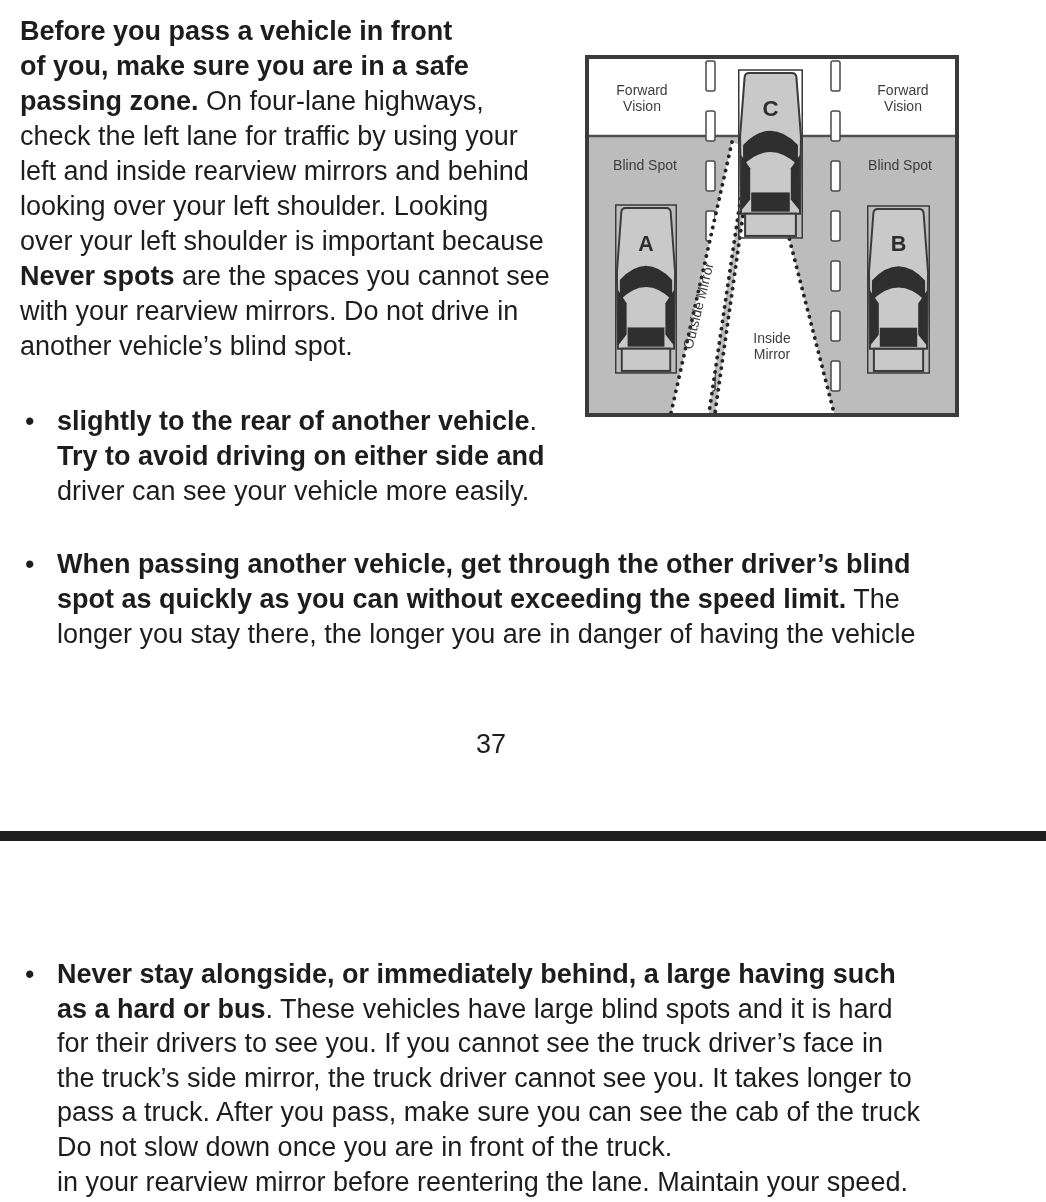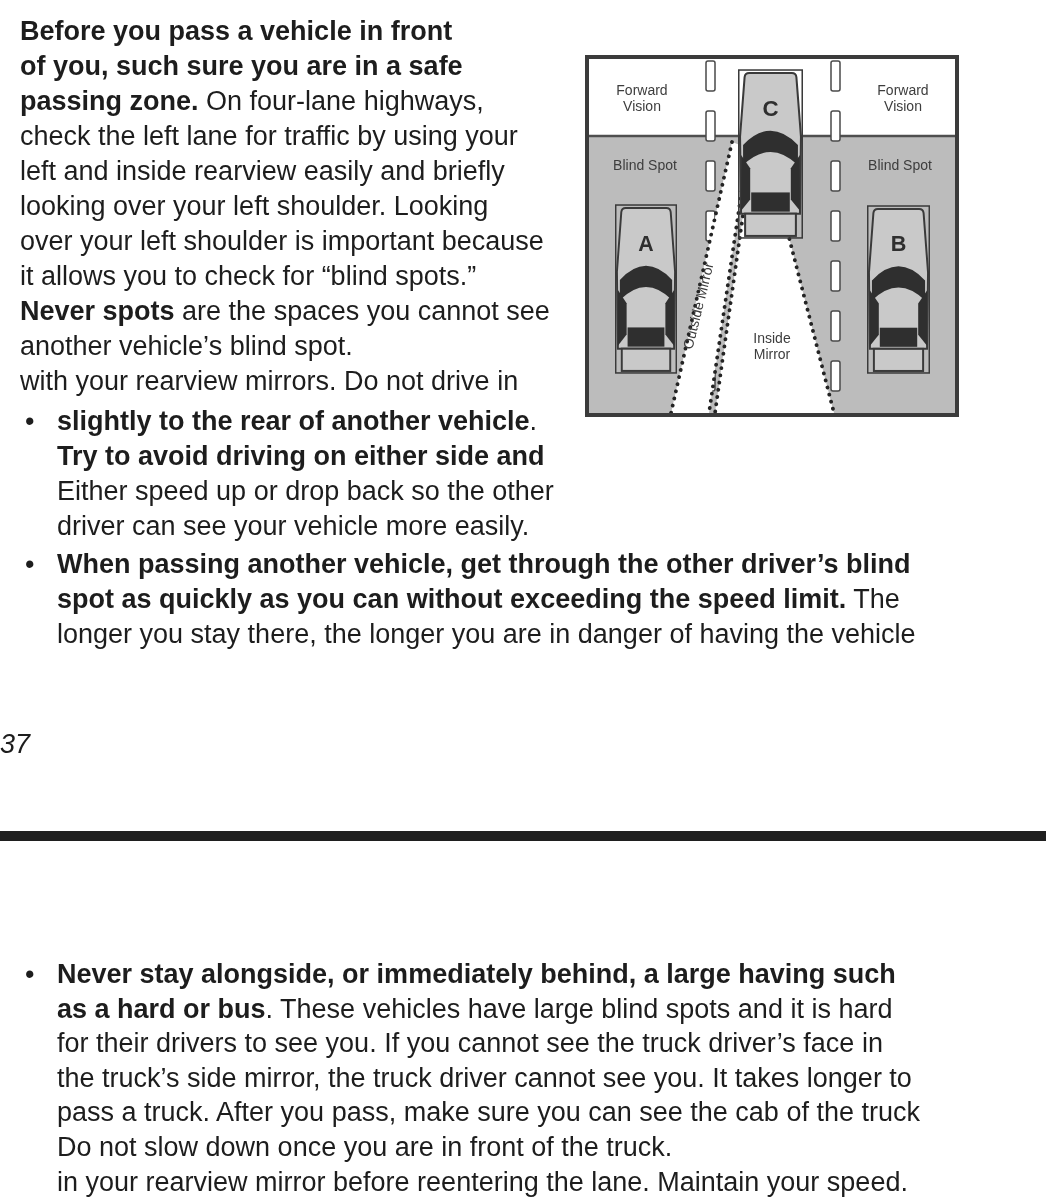--- a/index.html
+++ b/index.html
@@ -7,42 +7,41 @@
   .page{position:relative;width:1046px;height:1202px;overflow:hidden;background:#fff;}
   .textblock{position:absolute;font-size:27px;line-height:35px;}
   .intro{left:20px;top:14px;}
   .tline{white-space:nowrap;}
   .bold{font-weight:bold;}
   .bullet{position:absolute;display:flex;font-size:27px;line-height:35px;}
   .b1{left:25px;top:404px;}
   .b2{left:25px;top:547px;}
   .b3{left:25px;top:957px;line-height:34.6px;}
   .marker{width:32px;flex:0 0 32px;}
-  .pageno{position:absolute;top:729px;left:0;width:982px;text-align:left;font-size:27px;font-style:italic;}
+  .pageno{position:absolute;top:729px;left:0;width:982px;text-align:center;font-size:27px;}
   .divider{position:absolute;top:831px;left:0;width:1046px;height:10px;background:#1f1f1f;}
   .diagram{position:absolute;left:585px;top:55px;width:374px;height:362px;border:4px solid #3b3b3b;box-sizing:border-box;background:#bcbcbc;}
   .diagram svg{display:block;}
 </style>
 </head>
 <body style="color: rgb(29, 29, 29);">
 
 <div class="page">
 
   <div class="textblock intro" id="intro">
       <div class="tline"><span class="bold">Before you pass a vehicle in front</span></div>
-      <div class="tline"><span class="bold">of you, such sure you are in a safe</span></div>
+      <div class="tline"><span class="bold">of you, make sure you are in a safe</span></div>
       <div class="tline"><span class="bold">passing zone.</span><span> On four-lane highways,</span></div>
       <div class="tline"><span>check the left lane for traffic by using your</span></div>
-      <div class="tline"><span>left and inside rearview easily and briefly</span></div>
+      <div class="tline"><span>left and inside rearview mirrors and behind</span></div>
       <div class="tline"><span>looking over your left shoulder. Looking</span></div>
       <div class="tline"><span>over your left shoulder is important because</span></div>
-      <div class="tline"><span>it allows you to check for “blind spots.”</span></div>
       <div class="tline"><span class="bold">Never spots</span><span> are the spaces you cannot see</span></div>
+      <div class="tline"><span>with your rearview mirrors. Do not drive in</span></div>
       <div class="tline"><span>another vehicle’s blind spot.</span></div>
-      <div class="tline"><span>with your rearview mirrors. Do not drive in</span></div>
     </div>
 
   <div class="diagram" style="border-color: rgb(59, 59, 59); background: rgb(188, 188, 188);">
     <svg id="diagram-svg" width="366" height="354" viewBox="0 0 366 354">
   <rect x="0" y="0" width="366" height="77" fill="#ffffff"></rect>
   <rect x="0" y="77" width="366" height="277" fill="#bcbcbc"></rect>
   <line x1="0" y1="77" x2="366" y2="77" stroke="#4f4f4f" stroke-width="2.5"></line>
   <g>
           <rect x="117" y="2" width="9" height="30" rx="2" fill="#ffffff" stroke="#4a4a4a" stroke-width="1.5"></rect>
           <rect x="117" y="52" width="9" height="30" rx="2" fill="#ffffff" stroke="#4a4a4a" stroke-width="1.5"></rect>
@@ -113,21 +112,20 @@
     <text x="183" y="300" text-anchor="middle">Mirror</text>
   </g>
       </svg>
   </div>
 
   <div class="bullet b1">
     <span class="marker">•</span>
     <div class="btext">
         <div class="tline"><span class="bold">slightly to the rear of another vehicle</span><span>.</span></div>
         <div class="tline"><span class="bold">Try to avoid driving on either side and</span></div>
-        <div class="tline"><span>Either speed up or drop back so the other</span></div>
         <div class="tline"><span>driver can see your vehicle more easily.</span></div>
       </div>
   </div>
 
   <div class="bullet b2">
     <span class="marker">•</span>
     <div class="btext">
         <div class="tline"><span class="bold">When passing another vehicle, get through the other driver’s blind</span></div>
         <div class="tline"><span class="bold">spot as quickly as you can without exceeding the speed limit.</span><span> The</span></div>
         <div class="tline"><span>longer you stay there, the longer you are in danger of having the vehicle</span></div>

